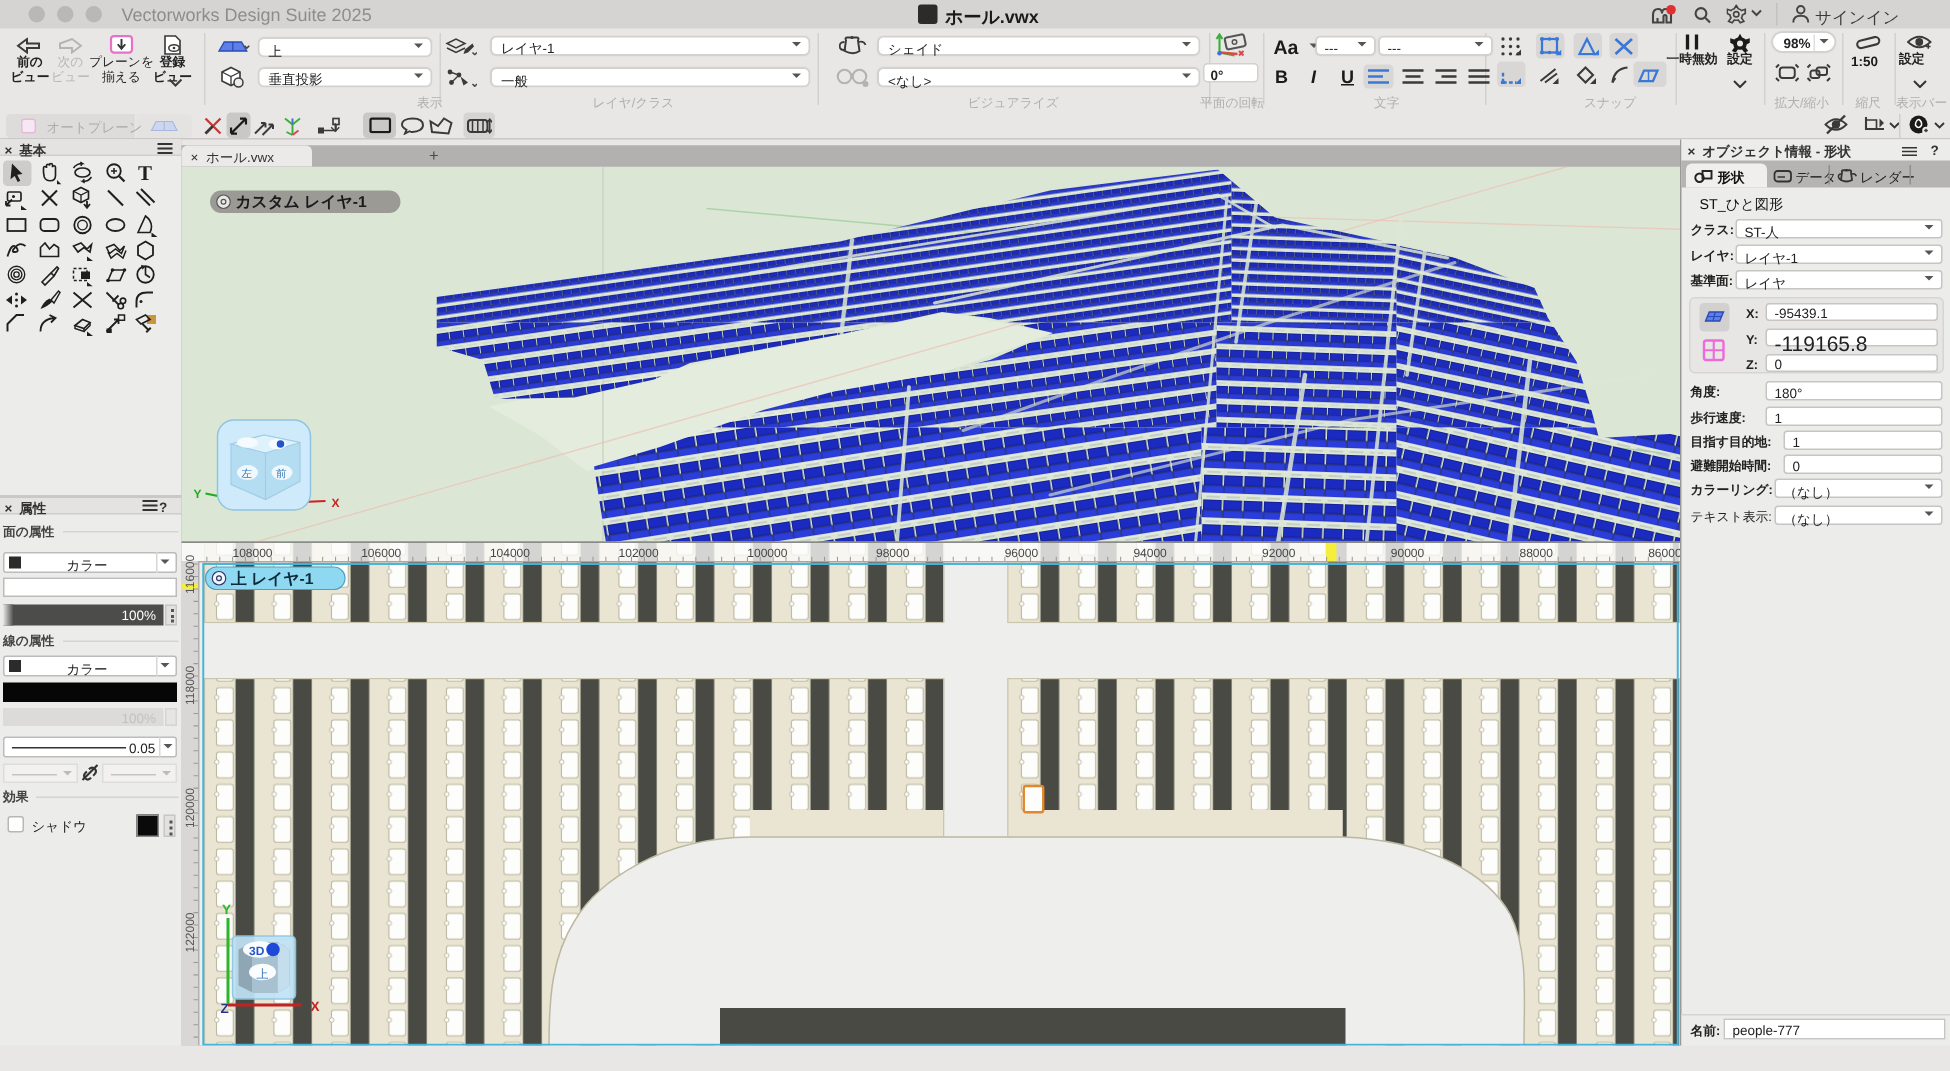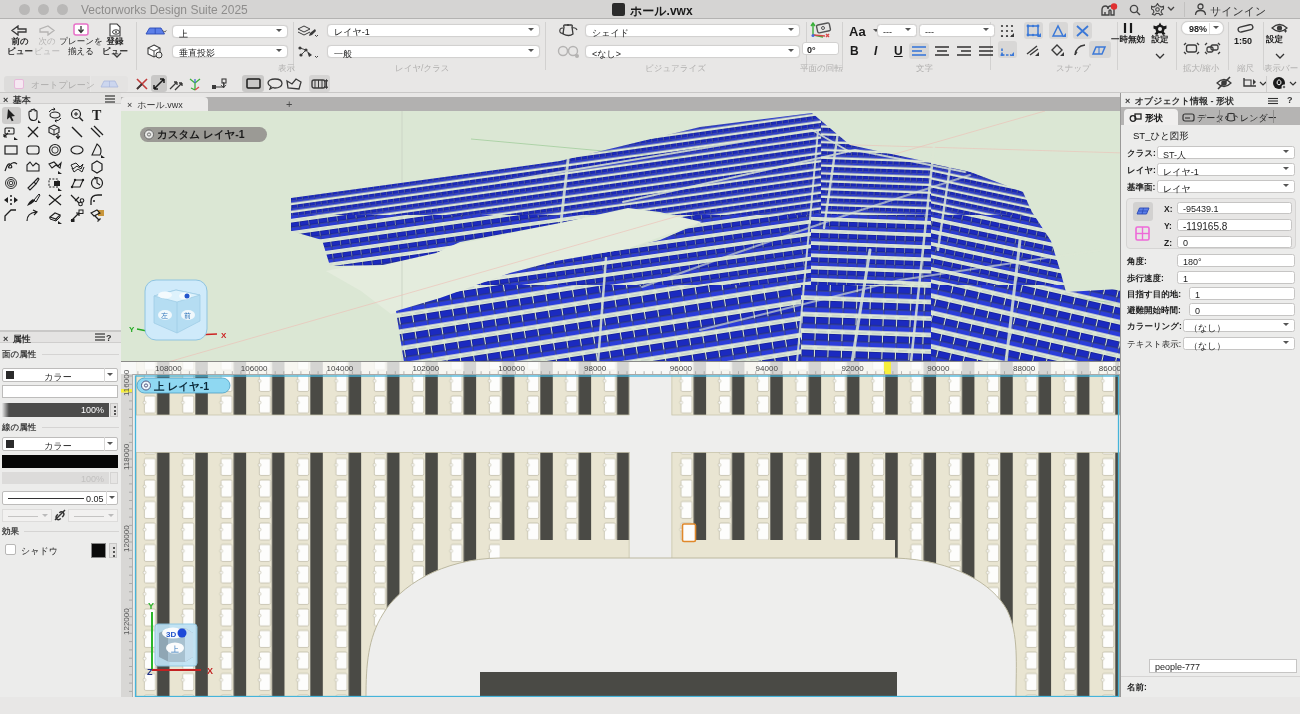--- a/index.html
+++ b/index.html
@@ -1,19 +1,19 @@
 <!DOCTYPE html>
 <html><head><meta charset="utf-8">
 <style>
 html,body{margin:0;padding:0;width:1300px;height:714px;overflow:hidden;
  font-family:"Liberation Sans",sans-serif;-webkit-font-smoothing:antialiased;}
 *{box-sizing:border-box;}
 .abs{position:absolute;}
 #app{position:relative;width:1300px;height:714px;background:#e8e7e6;}
-#titlebar{left:0;top:0;width:1300px;height:19px;background:#d5d4d3;border-bottom:1px solid #b4b3b2;}
+#titlebar{left:0;top:0;width:1300px;height:36px;background:#d5d4d3;border-bottom:1px solid #b4b3b2;}
 .tl{width:11px;height:11px;border-radius:50%;background:#b9b8b7;top:4px;}
 #titlebar .tt{color:#8e8d8c;font-size:12px;top:3px;}
 #toolbar1{left:0;top:19px;width:1300px;height:56px;background:#e8e7e6;}
 #toolbar2{left:0;top:75px;width:1300px;height:18px;background:#e8e7e6;border-bottom:1px solid #c9c8c7;}
 #lpal{left:0;top:93px;width:142px;height:604px;background:#ececeb;border-right:1px solid #aaa9a8;}
 #canvas{left:121px;top:93px;width:999px;height:604px;background:#b2b1b0;}
 #rpanel{left:1120px;top:93px;width:180px;height:604px;background:#ececeb;border-left:1px solid #9a9998;}
 #statusbar{left:0;top:697px;width:1300px;height:17px;background:#ececeb;border-top:1px solid #bdbcbb;
  font-size:9px;color:#333;}
 </style></head>
@@ -967,32 +967,32 @@
         <line x1="3.5" y1="5" x2="12.5" y2="5" stroke="#2a4ab8" stroke-width="0.8"></line>
       </svg>
 <svg class="abs" style="left:13px;top:132px" width="18" height="19" viewBox="0 0 18 19">
         <rect x="2" y="2" width="13" height="13" rx="1.5" fill="none" stroke="#ee6ad8" stroke-width="1.6"></rect>
         <line x1="8.5" y1="2" x2="8.5" y2="15" stroke="#ee6ad8" stroke-width="1.4"></line>
         <line x1="2" y1="8.5" x2="15" y2="8.5" stroke="#ee6ad8" stroke-width="1.4"></line>
       </svg>
 <div class="abs" style="left:43px;top:111px;font-size:8.5px;color:#222;font-weight:bold">X:</div>
 <div class="abs" style="left:56px;top:109px;width:115px;height:12px;background:#fff;border:1px solid #c6c5c4;border-radius:2.5px;font-size:9px;color:#222;padding:1px 0 0 5px">-95439.1</div>
 <div class="abs" style="left:43px;top:128px;font-size:8.5px;color:#222;font-weight:bold">Y:</div>
-<div class="abs" style="left:56px;top:126px;width:115px;height:12px;background:#fff;border:1px solid #c6c5c4;border-radius:2.5px;font-size:10px;color:#222;padding:1px 0 0 5px">-119165.8</div>
+<div class="abs" style="left:56px;top:126px;width:115px;height:12px;background:#fff;border:1px solid #c6c5c4;border-radius:2.5px;font-size:14px;color:#222;padding:1px 0 0 5px">-119165.8</div>
 <div class="abs" style="left:43px;top:145px;font-size:8.5px;color:#222;font-weight:bold">Z:</div>
 <div class="abs" style="left:56px;top:143px;width:115px;height:12px;background:#fff;border:1px solid #c6c5c4;border-radius:2.5px;font-size:9px;color:#222;padding:1px 0 0 5px">0</div>
 <div class="abs" style="left:6px;top:163px;font-size:8.5px;color:#222;font-weight:bold">角度:</div>
 <div class="abs" style="left:56px;top:161px;width:118px;height:13px;background:#fff;border:1px solid #c6c5c4;border-radius:2.5px;font-size:9px;color:#222;padding:1.5px 0 0 5px">180°</div>
 <div class="abs" style="left:6px;top:180px;font-size:8.5px;color:#222;font-weight:bold">歩行速度:</div>
 <div class="abs" style="left:56px;top:178px;width:118px;height:13px;background:#fff;border:1px solid #c6c5c4;border-radius:2.5px;font-size:9px;color:#222;padding:1.5px 0 0 5px">1</div>
 <div class="abs" style="left:6px;top:196px;font-size:8.5px;color:#222;font-weight:bold">目指す目的地:</div>
 <div class="abs" style="left:68px;top:194px;width:106px;height:13px;background:#fff;border:1px solid #c6c5c4;border-radius:2.5px;font-size:9px;color:#222;padding:1.5px 0 0 5px">1</div>
 <div class="abs" style="left:6px;top:212px;font-size:8.5px;color:#222;font-weight:bold">避難開始時間:</div>
 <div class="abs" style="left:68px;top:210px;width:106px;height:13px;background:#fff;border:1px solid #c6c5c4;border-radius:2.5px;font-size:9px;color:#222;padding:1.5px 0 0 5px">0</div>
 <div class="abs" style="left:6px;top:228px;font-size:8.5px;color:#222;font-weight:bold">カラーリング:</div>
 <div class="abs" style="left:62px;top:226px;width:112px;height:13px;background:#fff;border:1px solid #c6c5c4;border-radius:2.5px;font-size:9px;color:#222;padding:1.5px 0 0 5px">（なし）<span style="position:absolute;right:5px;top:3px;width:0;height:0;border:3px solid transparent;border-top-color:#555"></span></div>
 <div class="abs" style="left:6px;top:246px;font-size:8.5px;color:#222;font-weight:normal">テキスト表示:</div>
 <div class="abs" style="left:62px;top:244px;width:112px;height:13px;background:#fff;border:1px solid #c6c5c4;border-radius:2.5px;font-size:9px;color:#222;padding:1.5px 0 0 5px">（なし）<span style="position:absolute;right:5px;top:3px;width:0;height:0;border:3px solid transparent;border-top-color:#555"></span></div>
 <div class="abs" style="left:0;top:583px;width:180px;height:21px;background:#ececeb;border-top:1px solid #d5d4d3"></div>
 <div class="abs" style="left:6px;top:589px;font-size:8.5px;color:#222;font-weight:bold">名前:</div>
-<div class="abs" style="left:28px;top:566px;width:148px;height:14px;background:#fff;border:1px solid #c6c5c4;font-size:9px;color:#222;padding:2px 0 0 5px">people-777</div>
+<div class="abs" style="left:28px;top:586px;width:148px;height:14px;background:#fff;border:1px solid #c6c5c4;font-size:9px;color:#222;padding:2px 0 0 5px">people-777</div>
     </div>
 
 </div>
 </body></html>

